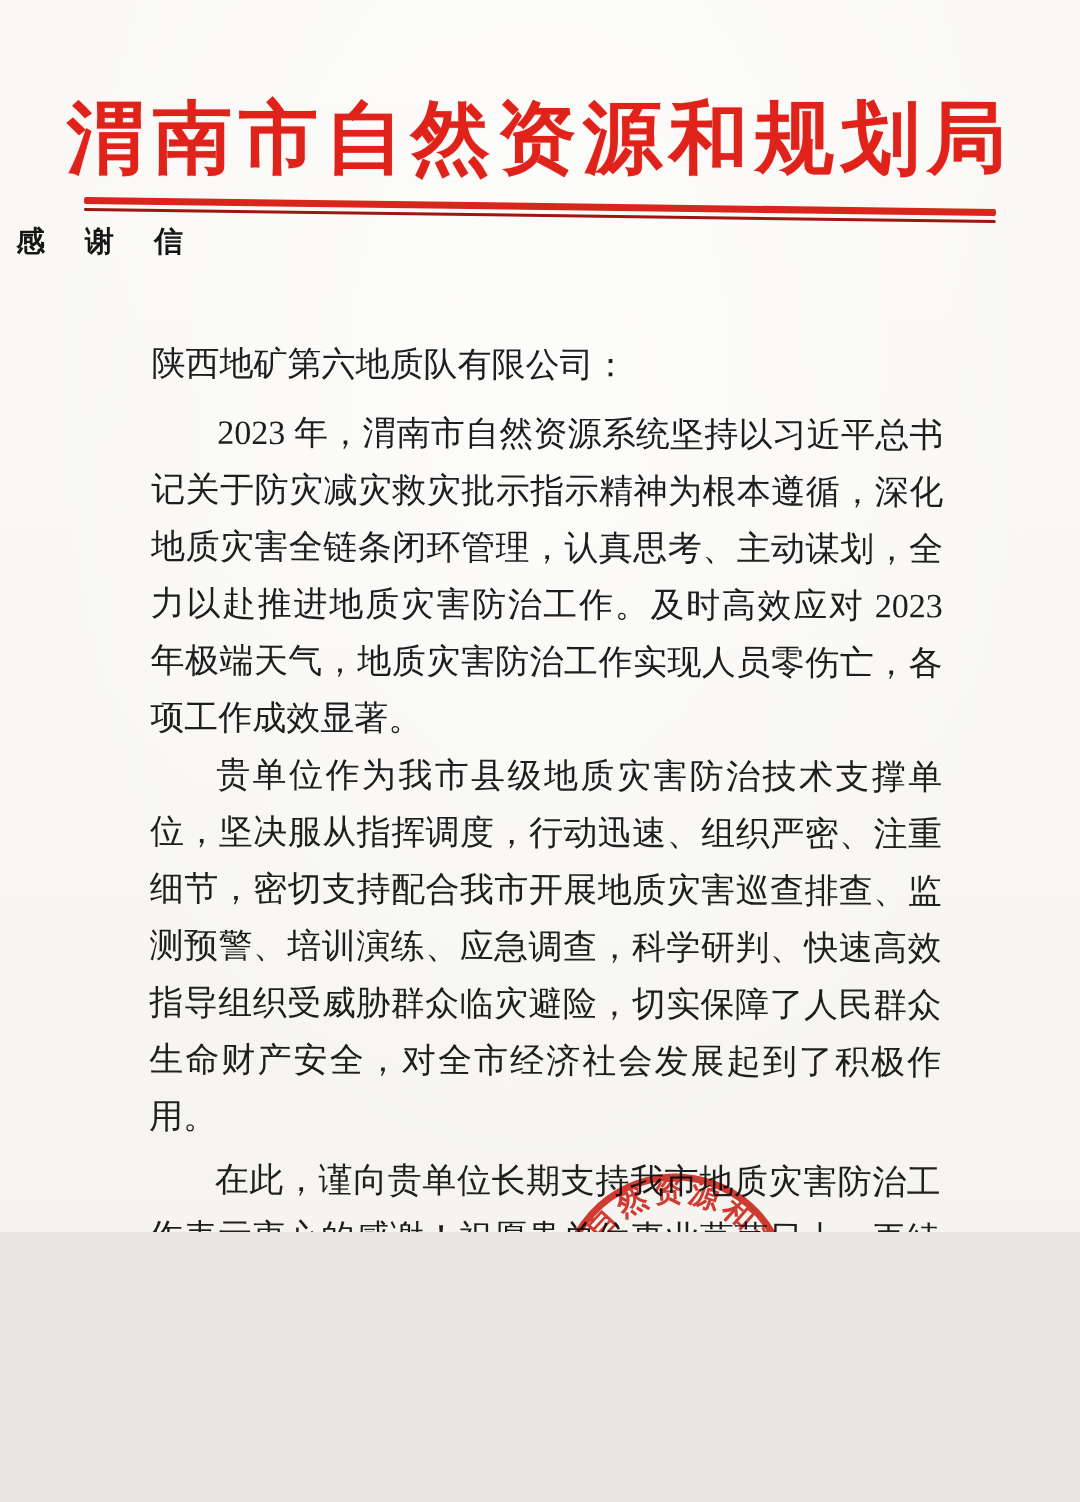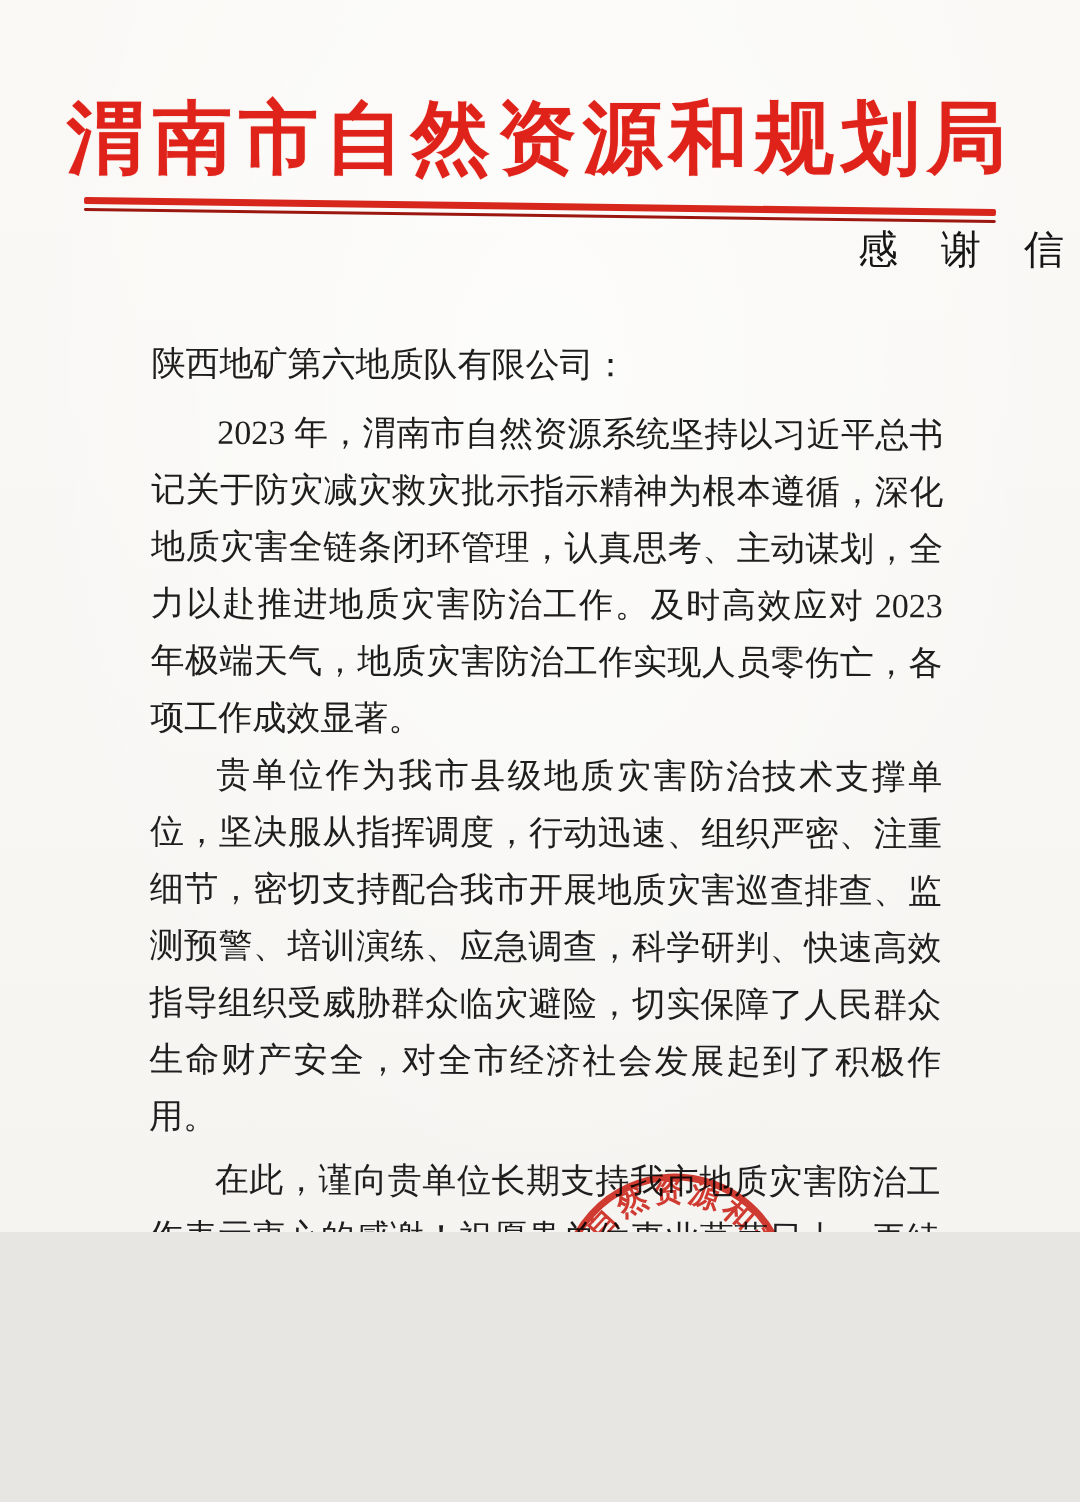--- a/index.html
+++ b/index.html
@@ -56,24 +56,24 @@
   .rule-bottom .bar-thin  { height: 3px; background: #8e140e; border-radius: 2px; }
   .rule-bottom .bar-gap   { height: 6px; }
   .rule-bottom .bar-thick { height: 6px; background: #cd1c10; border-radius: 2px; }
 
   
   .letter-title {
     position: absolute;
     top: 222px;
     left: 0;
     width: 100%;
-    text-align: right;
+    text-align: left;
     font-family: "Liberation Sans", sans-serif;
-    font-weight: 400;
-    font-size: 40px;
+    font-weight: 700;
+    font-size: 29px;
     color: #161616;
     letter-spacing: 16px;
     text-indent: 16px;
     white-space: nowrap;
   }
 
   
   .body-text {
     position: absolute;
     top: 336px;

